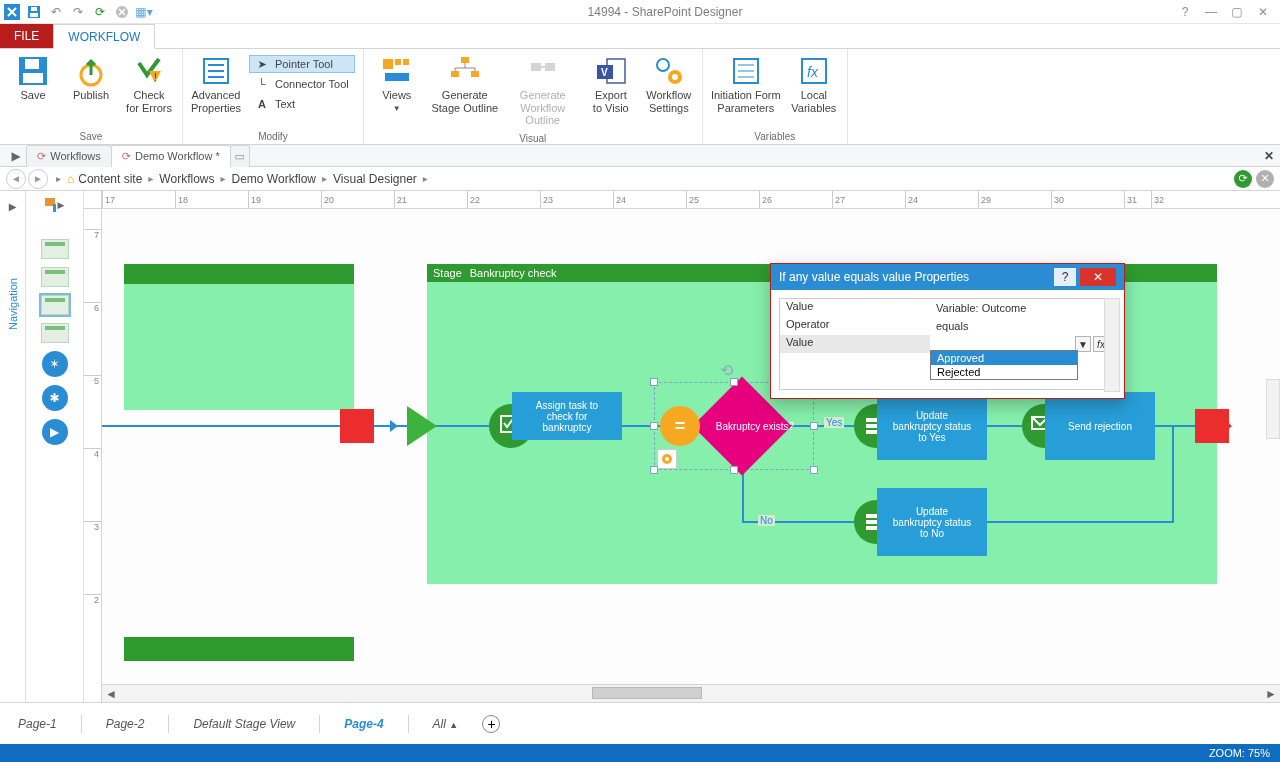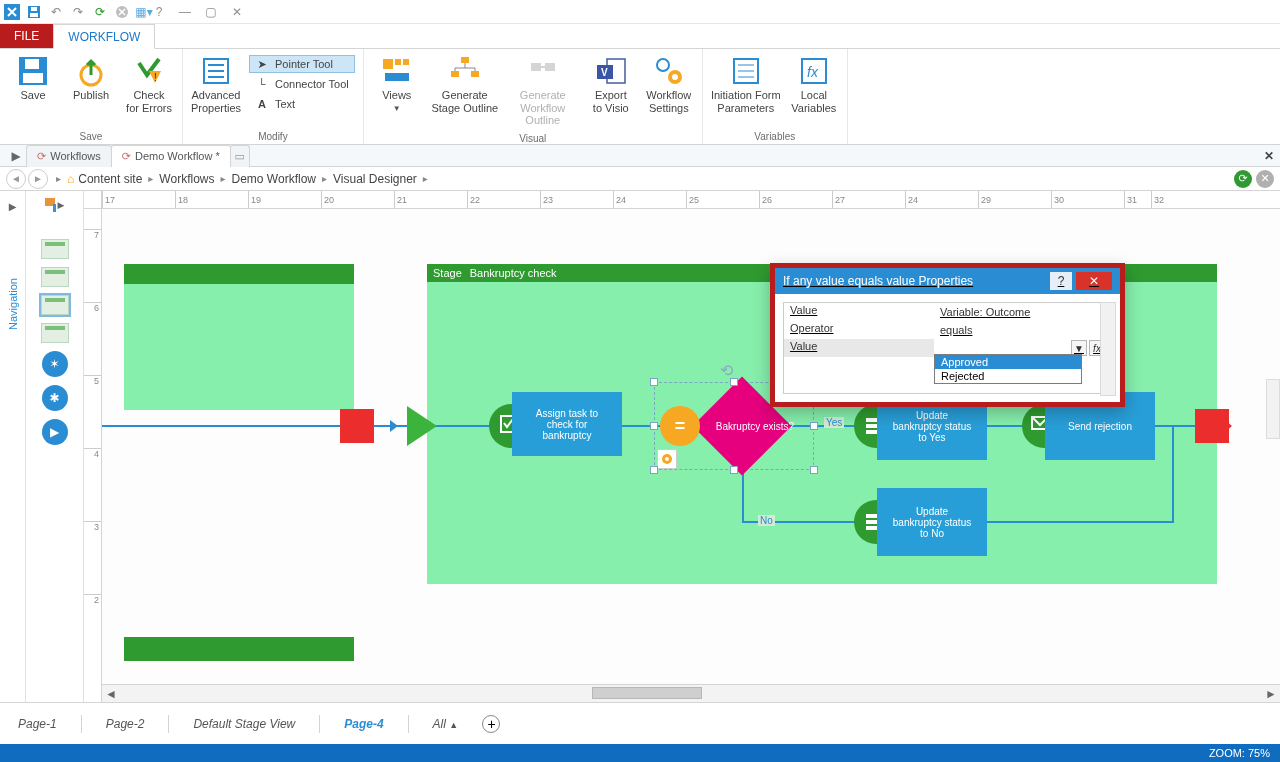--- a/index.html
+++ b/index.html
@@ -83,21 +83,21 @@
 .tri-start { position:absolute; width:0; height:0; border-top:20px solid transparent; border-bottom:20px solid transparent; border-left:30px solid #3cb33c; }
 .task-box { position:absolute; background:#289ed8; color:#fff; font-size:10px; display:flex; align-items:center; justify-content:center; text-align:center; padding: 4px; }
 .task-circ { position:absolute; width:44px; height:44px; border-radius:50%; background:#2f9a2f; display:flex; align-items:center; justify-content:center; }
 .diamond { position:absolute; width:70px; height:70px; background:#e6007e; transform: rotate(45deg); }
 .equals-circ { position:absolute; width:40px; height:40px; border-radius:50%; background:#f7a823; color:#fff; display:flex; align-items:center; justify-content:center; font-size:18px; font-weight:bold; }
 .sel-handle { position:absolute; width:8px; height:8px; background:#fff; border:1px solid #7ba7c7; }
 .sel-box { position:absolute; border:1px dashed #7ba7c7; }
 .flow-label { position:absolute; font-size:10px; color:#2a8dd4; background:#d4ead4; padding:0 2px; }
 
 
-.prop-popup { position:absolute; width: 355px; background:#fff; border:5px solid #b91c1c; box-shadow: 0 6px 16px rgba(0,0,0,.25); z-index:20;text-decoration:underline; }
+.prop-popup { position:absolute; width: 355px; background:#fff; border:1px solid #b91c1c; box-shadow: 0 6px 16px rgba(0,0,0,.25); z-index:20; }
 .prop-popup .titlebar { height: 26px; background:#2a8dd4; color:#fff; display:flex; align-items:center; padding: 0 8px; font-size:12px; }
 .prop-popup .titlebar .t-spacer { flex:1; }
 .prop-popup .help { width:22px; height:18px; background:#e6eef8; color:#333; display:flex; align-items:center; justify-content:center; margin-right:4px; cursor:pointer; }
 .prop-popup .close { width:36px; height:18px; background:#d9322b; color:#fff; display:flex; align-items:center; justify-content:center; cursor:pointer; }
 .prop-popup .body { padding: 8px; }
 .prop-grid { border: 1px solid #ccc; }
 .prop-row { display:flex; height: 18px; font-size:11px; }
 .prop-row .k { width: 150px; padding: 1px 6px; color:#333; }
 .prop-row .v { flex:1; padding: 1px 6px; color:#333; display:flex; align-items:center; gap:2px; }
 .prop-row.sel .k { background:#e8e8e8; }
@@ -142,20 +142,21 @@
     <span class="qat-icon" style="color:#8a8a8a">↷</span>
     <span class="qat-icon" style="color:#2f9a2f">⟳</span>
     <span class="qat-icon">
         <svg width="14" height="14">
           <circle cx="7" cy="7" r="6" fill="#bfbfbf"></circle>
           <path d="M4 4L10 10M10 4L4 10" stroke="#fff" stroke-width="1.5"></path>
         </svg>
       </span>
     <span class="qat-icon" style="color:#5aa8e0">▦▾</span>
   </div>
+  <div class="title-text">14994 - SharePoint Designer</div>
   <div class="win-controls">
     <span class="win-btn">?</span>
     <span class="win-btn">—</span>
     <span class="win-btn">▢</span>
     <span class="win-btn">✕</span>
   </div>
 </div>
 
 <div class="ribbon-tabs">
   <div class="ribbon-tab file">FILE</div>
@@ -437,21 +438,21 @@
       <div class="tri-start" style="left:305px; top:197px"></div>
 
       <div class="task-circ" style="left:387px; top:195px">
           <svg width="24" height="24">
             <rect x="2" y="2" width="16" height="16" fill="none" stroke="#fff" stroke-width="2"></rect>
             <path d="M5 9 L8 13 L14 5" stroke="#fff" stroke-width="2" fill="none"></path>
             <circle cx="18" cy="18" r="5" fill="#fff"></circle>
             <circle cx="18" cy="16" r="2" fill="#2f9a2f"></circle>
           </svg>
         </div>
-      <div class="task-box" style="left:410px; top:183px; width:110px; height:64px; white-space:pre-line">Assign task to
+      <div class="task-box" style="left:410px; top:183px; width:110px; height:48px; white-space:pre-line">Assign task to
 check for
 bankruptcy</div>
 
       <div class="sel-box" style="left:552px; top:173px; width:160px; height:88px"></div>
       <div class="diamond" style="left:605px; top:182px"></div>
       <div class="equals-circ" style="left:558px; top:197px">=</div>
       <div class="task-box" style="left:598px; top:205px; width:110px; height:24px; background:transparent;">Bakruptcy exists?</div>
       <div style="position:absolute; left:555px; top:240px; width:20px; height:20px; background:#fff; border:1px solid #ccc; display:flex; align-items:center; justify-content:center">
           <svg width="12" height="12">
             <circle cx="6" cy="6" r="5" fill="#f7a823"></circle>

